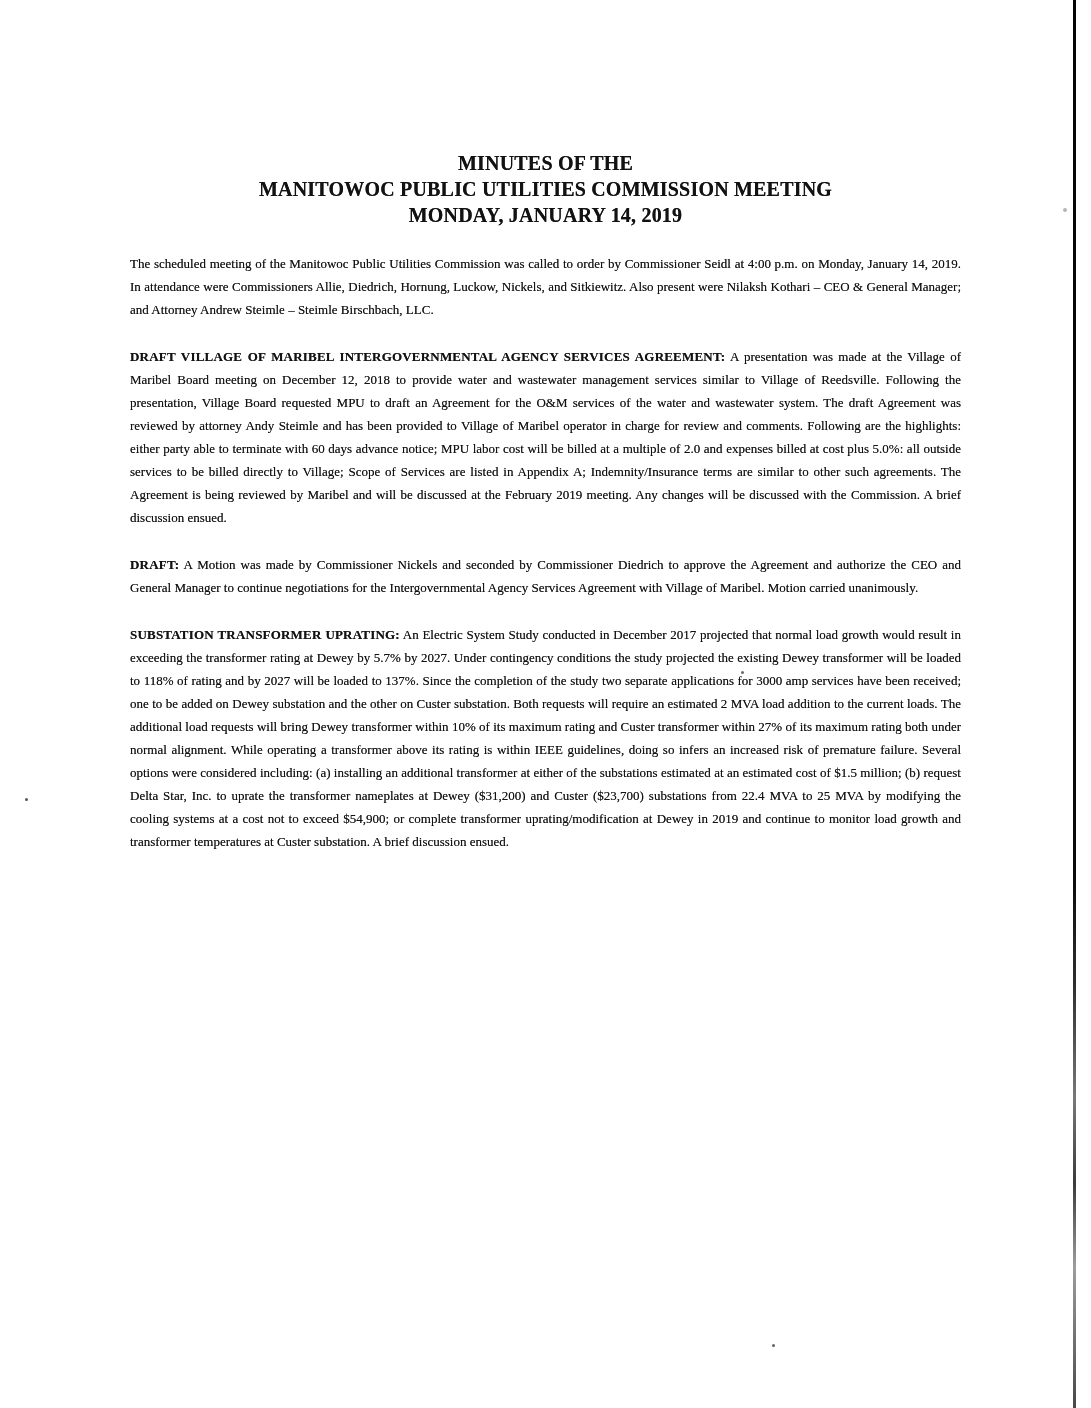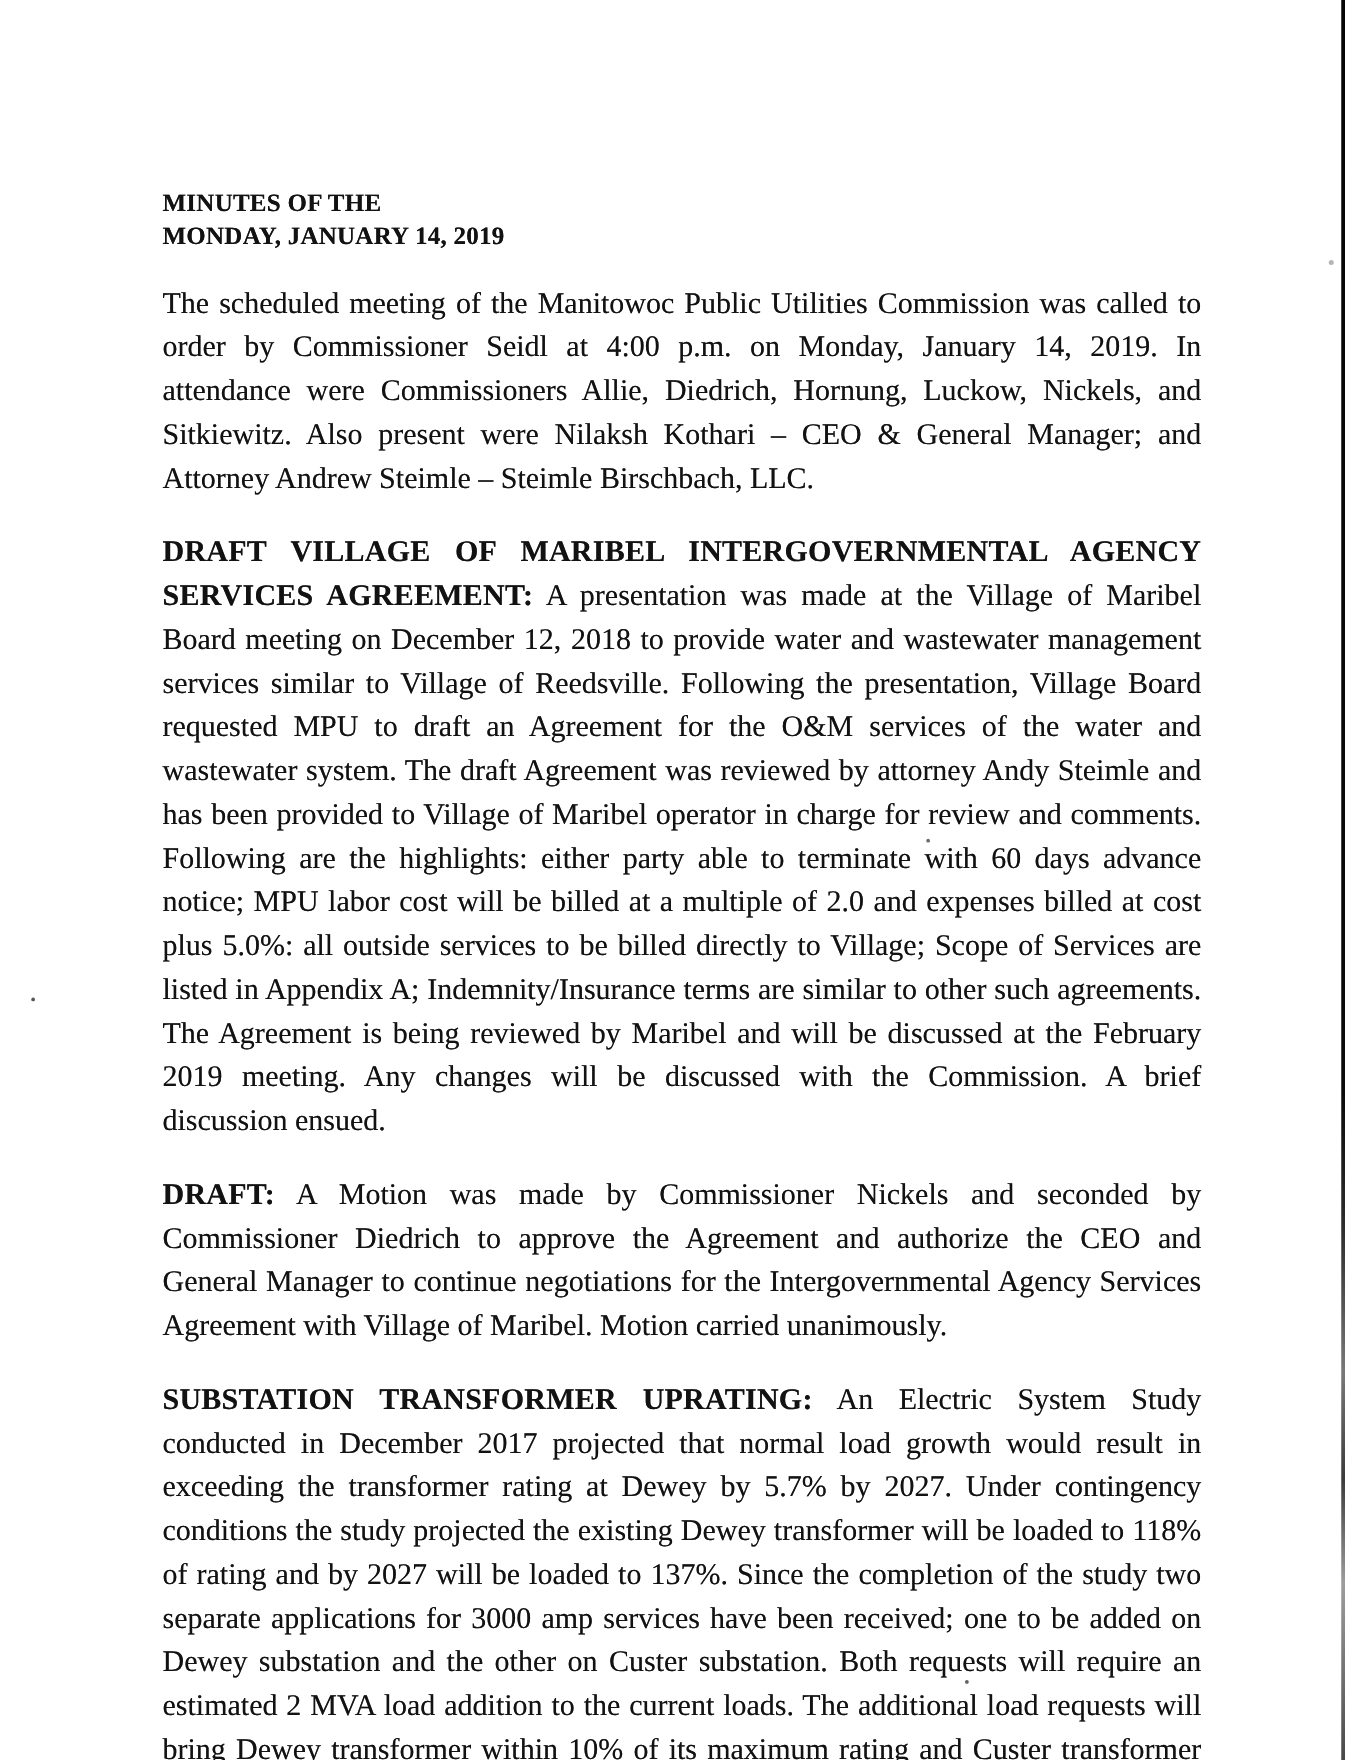--- a/index.html
+++ b/index.html
@@ -15,31 +15,31 @@
     font-family: "Liberation Serif", "DejaVu Serif", serif;
     color: #121212;
   }
   .page {
     position: absolute;
     left: 130px;
     top: 150px;
     width: 831px;
   }
   .title-block {
-    text-align: left;
+    text-align: center;
     font-weight: bold;
     font-size: 20px;
     line-height: 26px;
     letter-spacing: 0.2px;
     text-shadow: 0 0 0.5px rgba(0,0,0,0.75);
   }
   .para {
     margin: 24px 0 0 0;
-    font-size: 24px;
-    line-height: 35px;
+    font-size: 13px;
+    line-height: 23px;
     text-align: justify;
     text-shadow: 0 0 0.5px rgba(0,0,0,0.6);
   }
   .para .h {
     font-weight: bold;
     letter-spacing: 0.2px;
   }
   
   .scan-line {
     position: absolute;
@@ -74,20 +74,21 @@
 <div class="scan-line"></div>
 <div class="speck speck-1"></div>
 <div class="speck speck-2"></div>
 <div class="speck speck-3"></div>
 <div class="speck speck-4"></div>
 
 <main class="page">
 
   <header class="title-block">
     <div>MINUTES OF THE</div>
+    <div>MANITOWOC PUBLIC UTILITIES COMMISSION MEETING</div>
     <div>MONDAY, JANUARY 14, 2019</div>
   </header>
 
   <p class="para"><span>The scheduled meeting of the Manitowoc Public Utilities Commission was called to order by Commissioner Seidl at 4:00 p.m. on Monday, January 14, 2019. In attendance were Commissioners Allie, Diedrich, Hornung, Luckow, Nickels, and Sitkiewitz. Also present were Nilaksh Kothari – CEO &amp; General Manager; and Attorney Andrew Steimle – Steimle Birschbach, LLC.</span></p>
 
   <p class="para"><span class="h">DRAFT VILLAGE OF MARIBEL INTERGOVERNMENTAL AGENCY SERVICES AGREEMENT:</span> <span>A presentation was made at the Village of Maribel Board meeting on December 12, 2018 to provide water and wastewater management services similar to Village of Reedsville. Following the presentation, Village Board requested MPU to draft an Agreement for the O&amp;M services of the water and wastewater system.  The draft Agreement was reviewed by attorney Andy Steimle and has been provided to Village of Maribel operator in charge for review and comments. Following are the highlights: either party able to terminate with 60 days advance notice; MPU labor cost will be billed at a multiple of 2.0 and expenses billed at cost plus 5.0%: all outside services to be billed directly to Village; Scope of Services are listed in Appendix A; Indemnity/Insurance terms are similar to other such agreements. The Agreement is being reviewed by Maribel and will be discussed at the February 2019 meeting. Any changes will be discussed with the Commission. A brief discussion ensued.</span></p>
 
   <p class="para"><span class="h">DRAFT:</span> <span>A Motion was made by Commissioner Nickels and seconded by Commissioner Diedrich to approve the Agreement and authorize the CEO and General Manager to continue negotiations for the Intergovernmental Agency Services Agreement with Village of Maribel. Motion carried unanimously.</span></p>
 
   <p class="para"><span class="h">SUBSTATION TRANSFORMER UPRATING:</span> <span>An Electric System Study conducted in December 2017 projected that normal load growth would result in exceeding the transformer rating at Dewey by 5.7% by 2027. Under contingency conditions the study projected the existing Dewey transformer will be loaded to 118% of rating and by 2027 will be loaded to 137%. Since the completion of the study two separate applications for 3000 amp services have been received; one to be added on Dewey substation and the other on Custer substation. Both requests will require an estimated 2 MVA load addition to the current loads. The additional load requests will bring Dewey transformer within 10% of its maximum rating and Custer transformer within 27% of its maximum rating both under normal alignment. While operating a transformer above its rating is within IEEE guidelines, doing so infers an increased risk of premature failure. Several options were considered including: (a) installing an additional transformer at either of the substations estimated at an estimated cost of $1.5 million; (b) request Delta Star, Inc. to uprate the transformer nameplates at Dewey ($31,200) and Custer ($23,700) substations from 22.4 MVA to 25 MVA by modifying the cooling systems at a cost not to exceed $54,900; or complete transformer uprating/modification at Dewey in 2019 and continue to monitor load growth and transformer temperatures at Custer substation.  A brief discussion ensued.</span></p>

